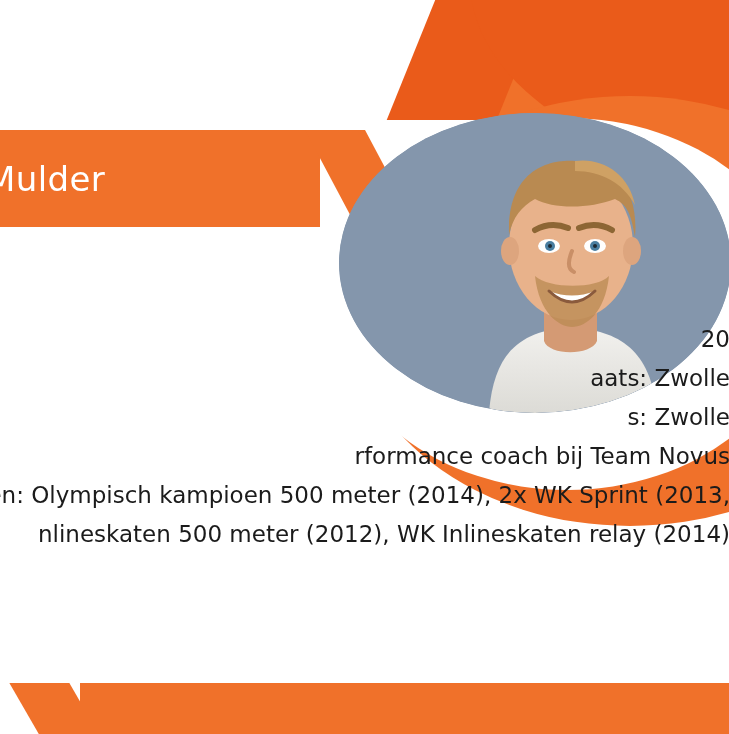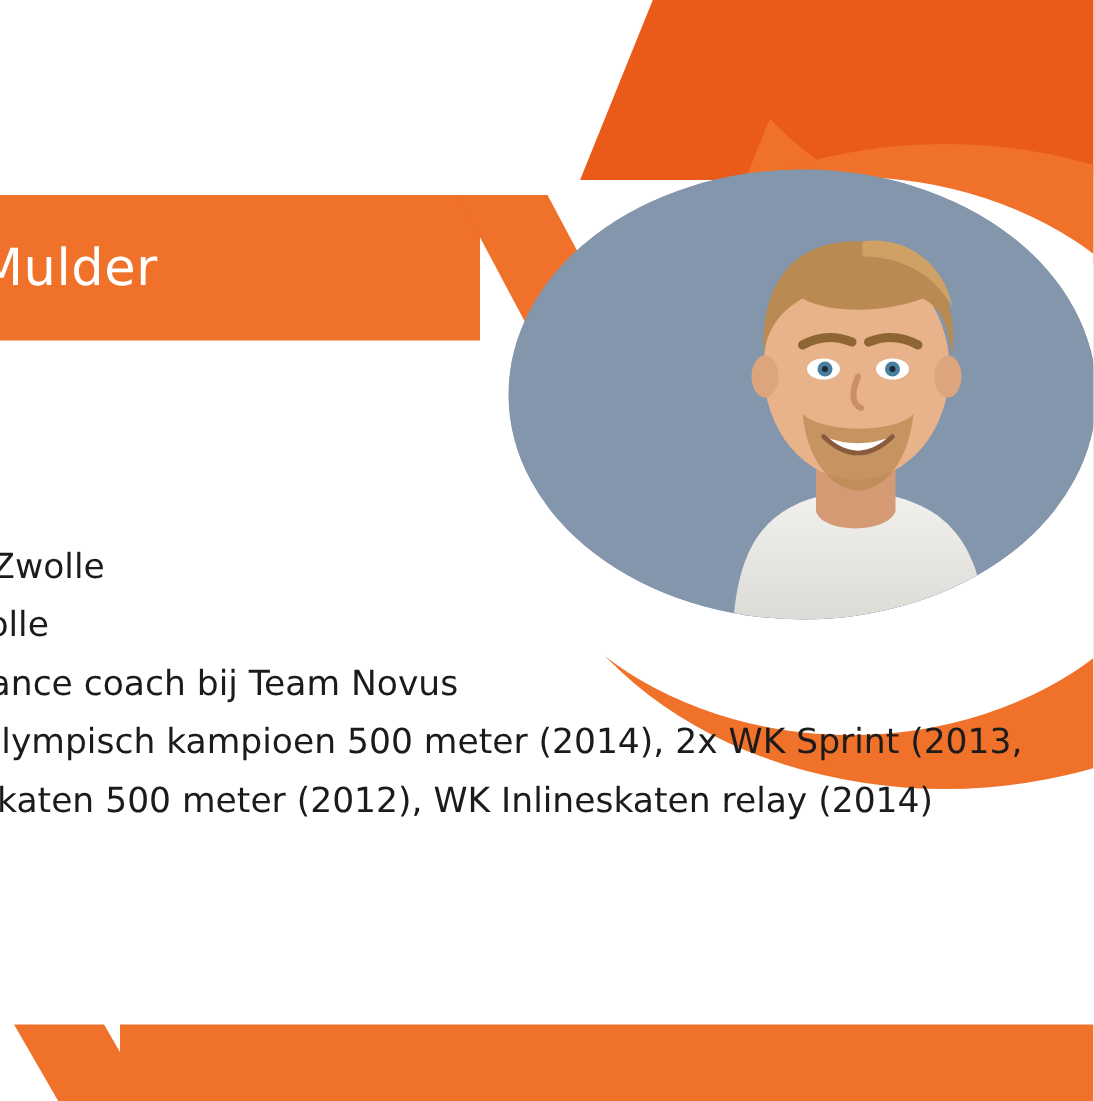--- a/index.html
+++ b/index.html
@@ -9,20 +9,21 @@
   }
   body {
     font-family: "DejaVu Sans", sans-serif;
   }
   .page {
     position: relative;
     width: 729px;
     height: 734px;
     overflow: hidden;
     background: #ffffff;
+    text-align: right;
   }
 
   
   .shape-top-right-block {
     position: absolute;
     top: -2px;
     left: 436px;
     width: 300px;
     height: 118px;
     background: #f0712a;

